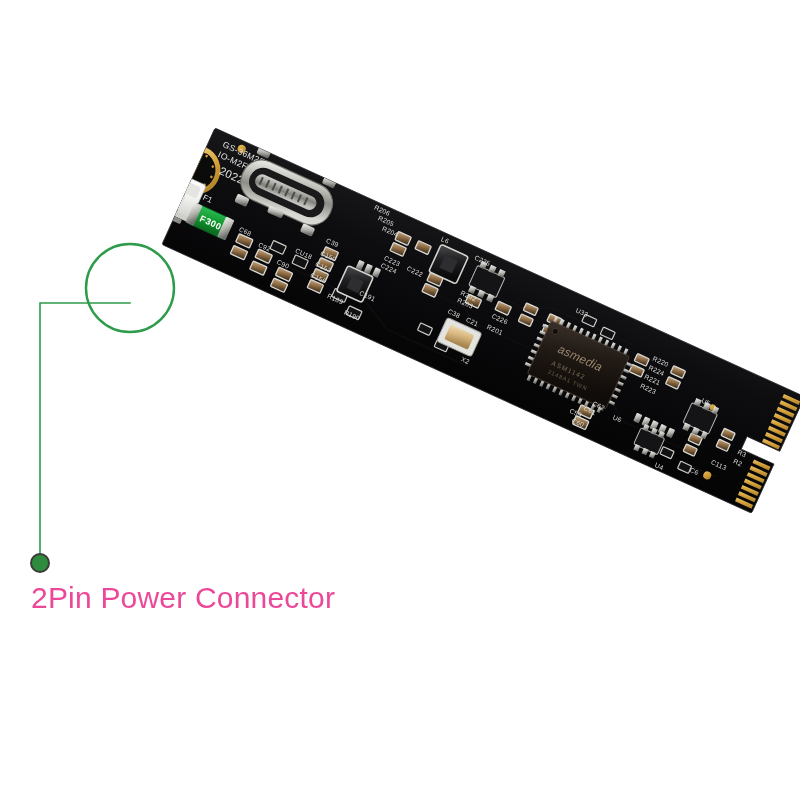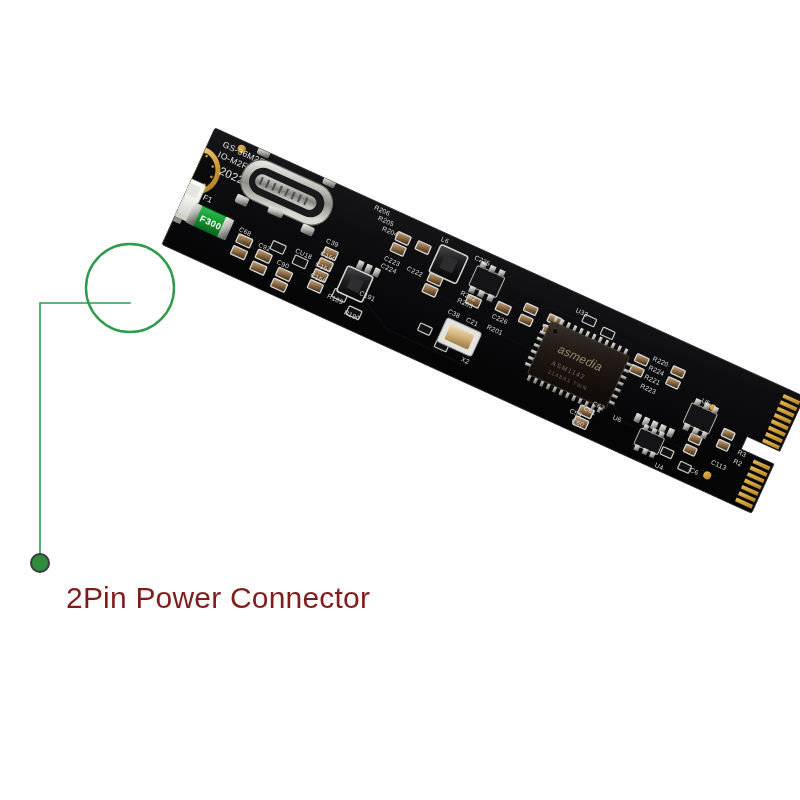--- a/index.html
+++ b/index.html
@@ -14,25 +14,24 @@
   #stage{position:absolute;inset:0;width:800px;height:800px;}
   #stage > svg{position:absolute;top:0;left:0;}
 
   .callout-label{
     position:absolute;
     left:31px;
     top:583px;
     font-family:"Liberation Sans", sans-serif;
     font-size:30px;
     font-weight:400;
-    color:#7f1d1d;
+    color:#ec4899;
     letter-spacing:0.2px;
     white-space:nowrap;
     line-height:1;
-    margin-left:35px;
   }
 </style>
 </head>
 <body>
 
 <div id="stage">
 
   <svg width="800" height="800" viewBox="0 0 800 800" shape-rendering="geometricPrecision">
     <defs>
       <linearGradient id="maskGrad" x1="0" y1="0" x2="0.25" y2="1">

